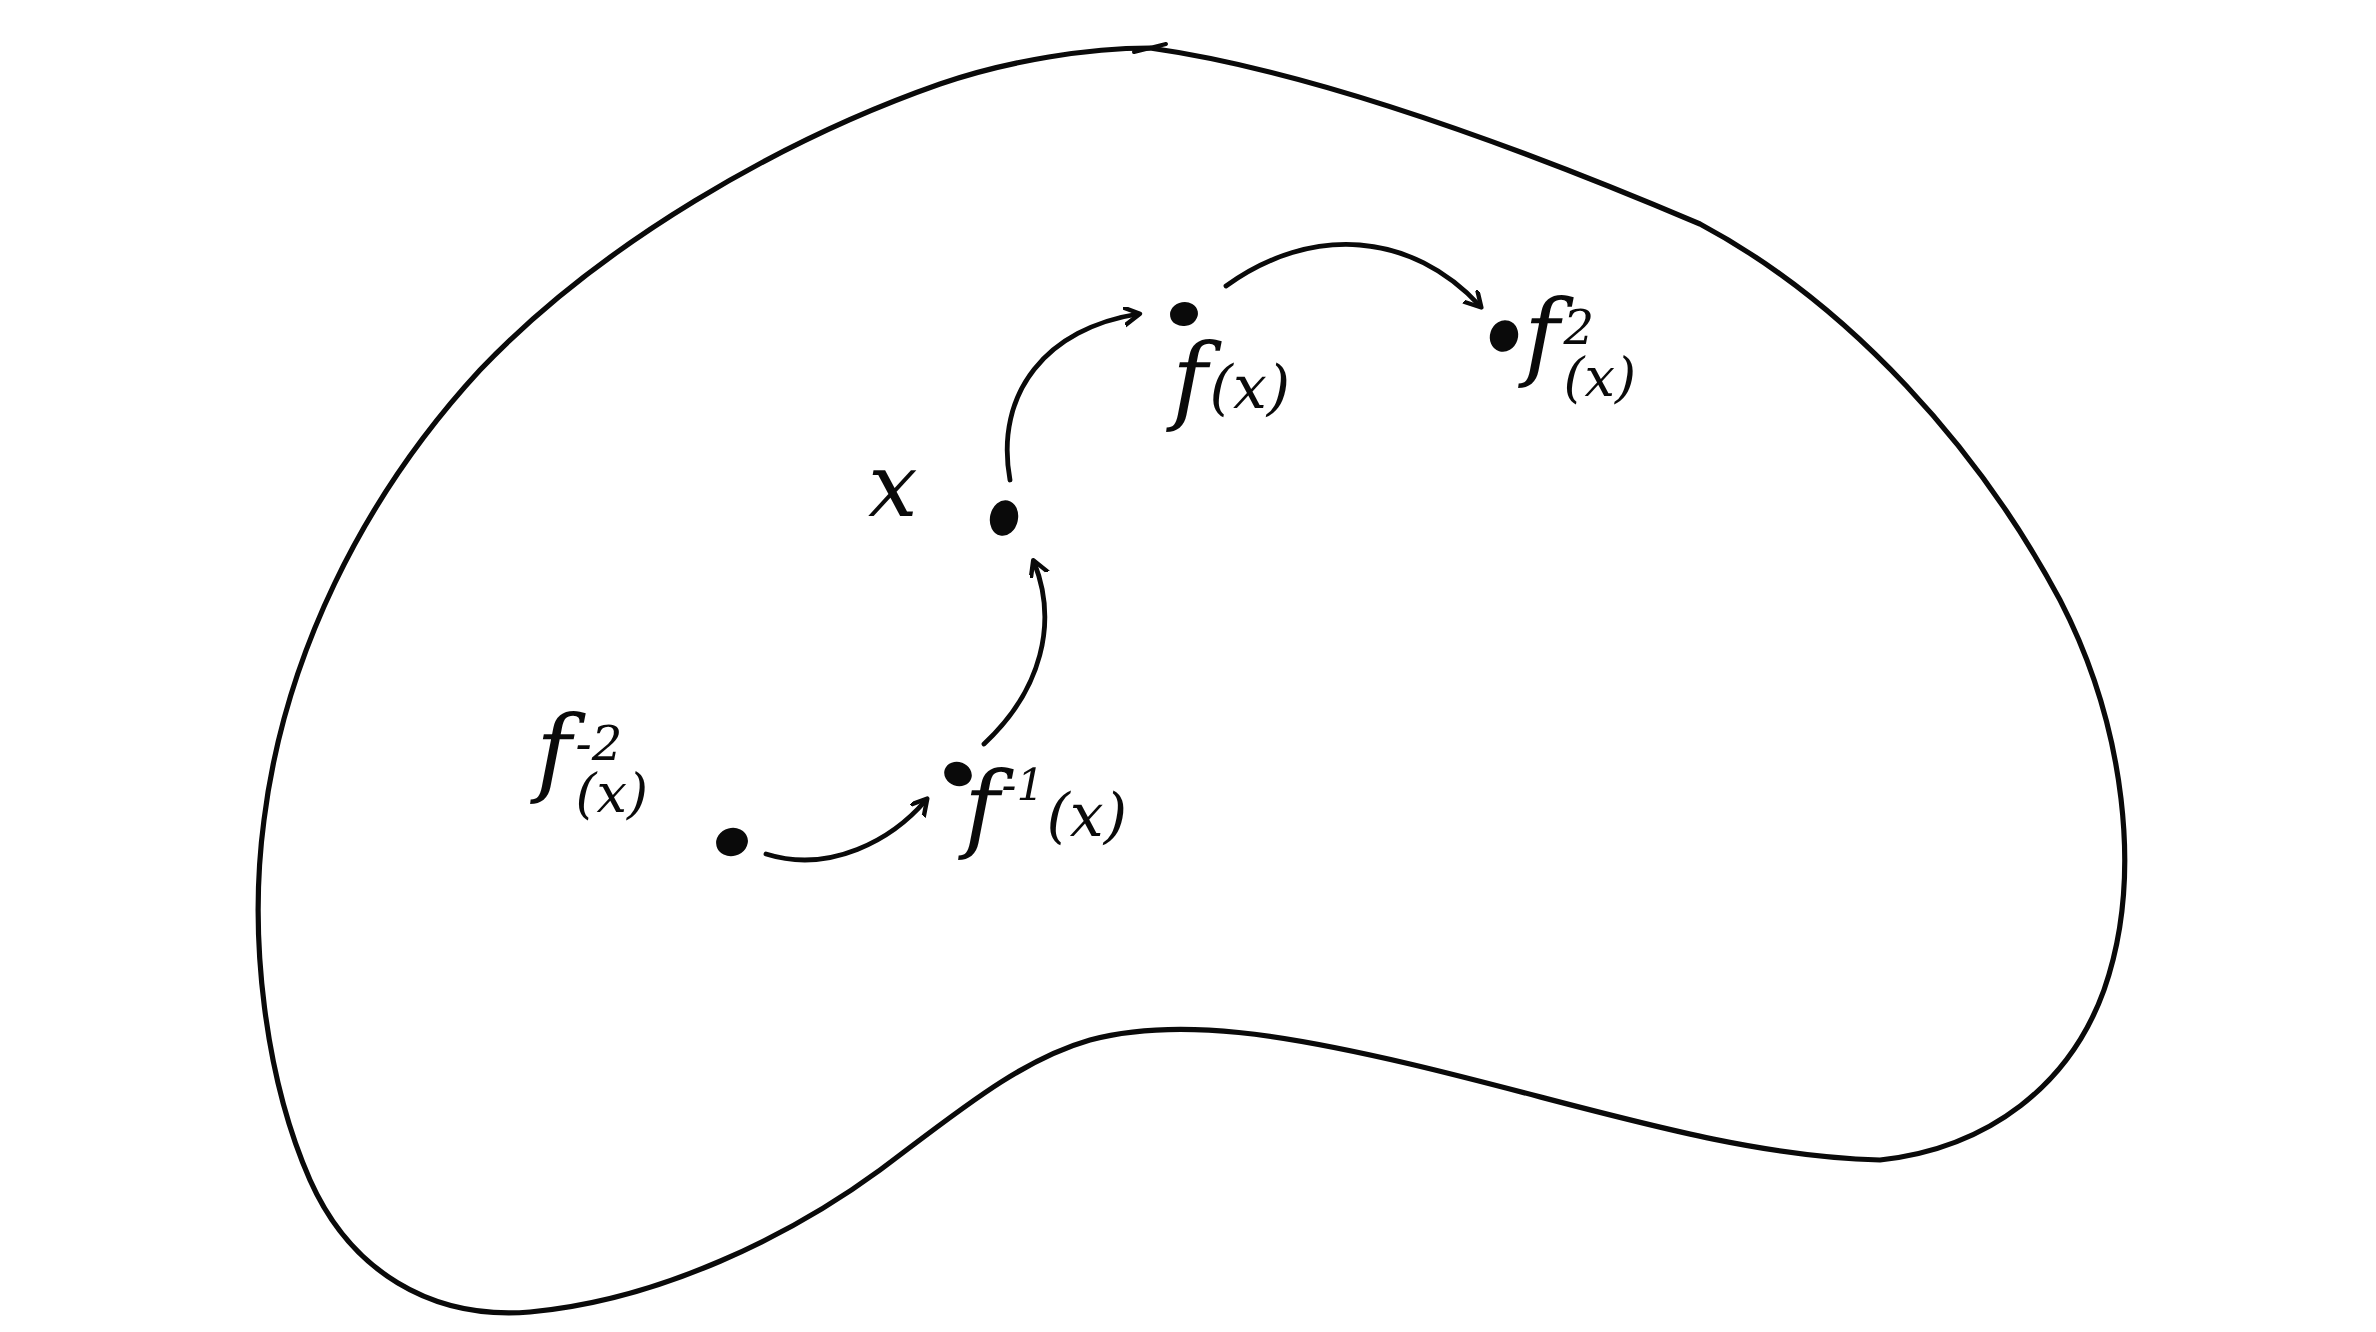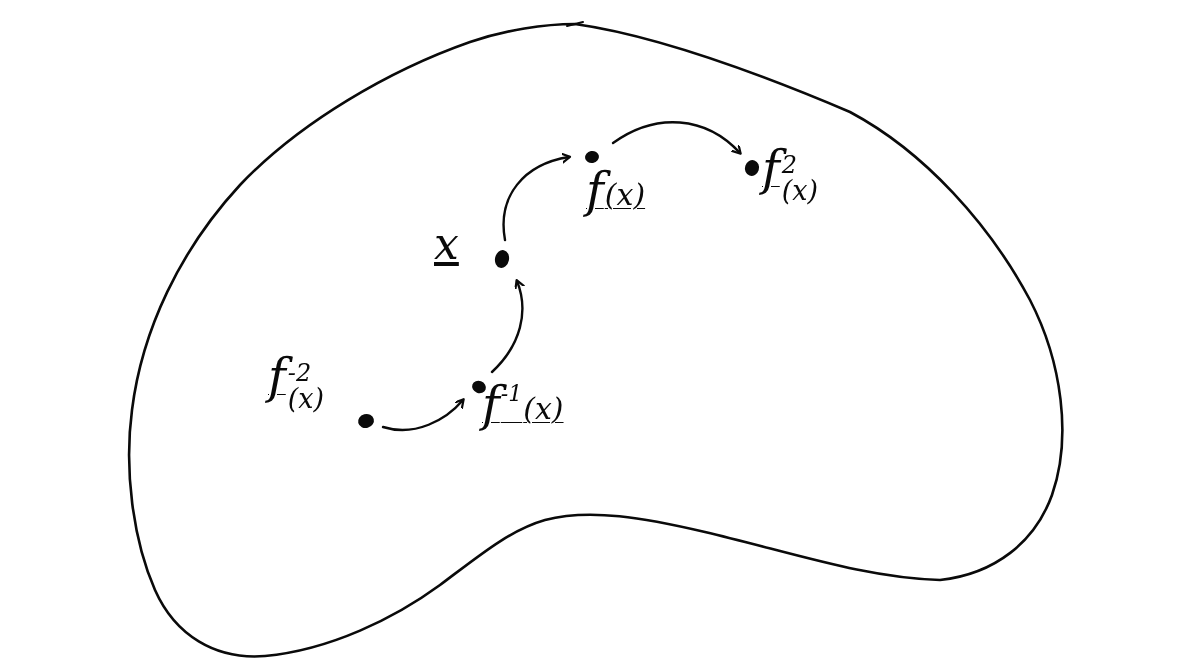--- a/index.html
+++ b/index.html
@@ -19,21 +19,20 @@
     position: absolute;
     inset: 0;
   }
   .label {
     position: absolute;
     color: #0a0a0a;
     font-style: italic;
     white-space: nowrap;
     line-height: 1;
     user-select: none;
-    text-decoration: underline;
   }
   .label .base {
     font-size: 48px;
     font-style: italic;
   }
   .label .exp-inline {
     font-size: 22px;
     position: relative;
     top: -20px;
     margin-left: 1px;

